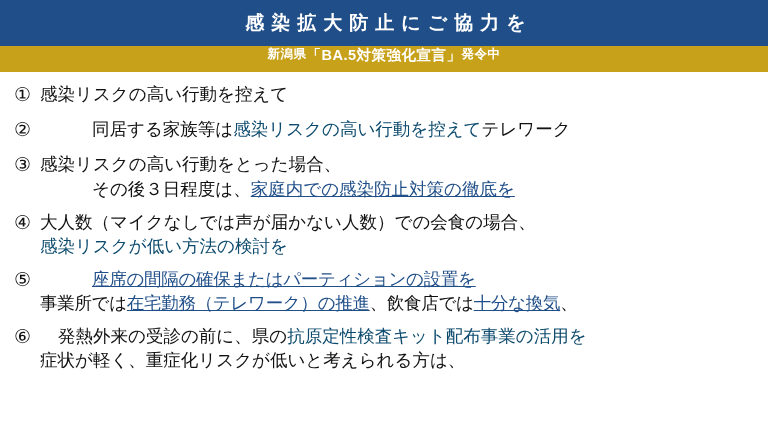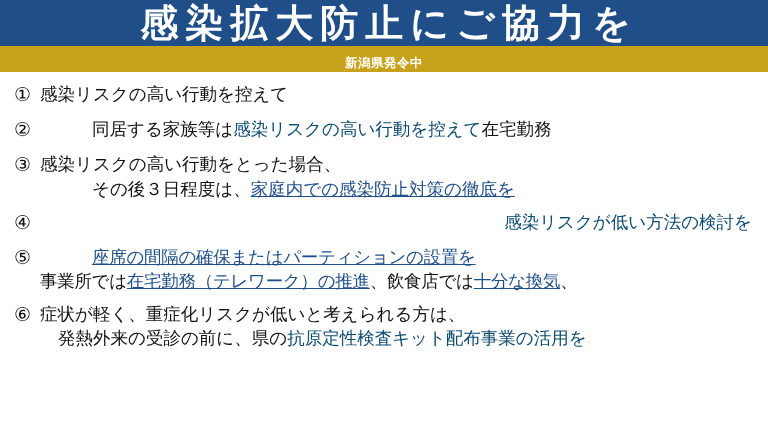--- a/index.html
+++ b/index.html
@@ -21,31 +21,31 @@
   }
   
   .header-title {
     background: #1f4e88;
     color: #ffffff;
     height: 46px;
     display: flex;
     align-items: center;
     justify-content: center;
     letter-spacing: 7px;
-    font-size: 38px;
+    font-size: 19px;
     font-weight: bold;
     box-sizing: border-box;
     padding-left: 10px;
   }
   .header-sub {
     background: #c8a11a;
     color: #ffffff;
     height: 26px;
     display: flex;
-    align-items: flex-end;
+    align-items: flex-start;
     justify-content: center;
     font-size: 14.5px;
     font-weight: bold;
     letter-spacing: 0.5px;
     box-sizing: border-box;
   }
   .header-sub .small {
     font-size: 12.5px;
     font-weight: bold;
   }
@@ -71,21 +71,20 @@
     flex: 1 1 auto;
     font-size: 17.5px;
     color: #111111;
     line-height: 1.38;
   }
   .line {
     white-space: nowrap;
   }
   .indent-1 { padding-left: 52px; }
   .right-al {
-    text-align: right;
     padding-right: 4px;
   }
   .hl {
     color: #0c4a6e;
     text-decoration-color: #c00000;
   }
   .hl-b {
     color: #1f4e88;
     text-decoration: underline;
     text-decoration-color: #1f4e88;
@@ -95,58 +94,62 @@
 </style>
 </head>
 <body>
 
 <div class="page">
 
   <div class="header-title">感染拡大防止にご協力を</div>
 
   <div class="header-sub">
     <span class="small">新潟県</span>
+    <span>「BA.5対策強化宣言」</span>
     <span class="small">発令中</span>
   </div>
 
   <div class="list">
 
     <div class="item">
       <div class="num">①</div>
       <div class="lines">
         <div class="line">
           <span>感染リスクの高い行動を控えて</span>
         </div>
       </div>
     </div>
 
     <div class="item">
       <div class="num">②</div>
       <div class="lines">
         <div class="line indent-1">
-          <span>同居する家族等は</span><span class="hl">感染リスクの高い行動を控えて</span><span>在宅勤務</span>
+          <span>同居する家族等は</span><span class="hl">感染リスクの高い行動を控えて</span><span>テレワーク</span>
         </div>
       </div>
     </div>
 
     <div class="item">
       <div class="num">③</div>
       <div class="lines">
         <div class="line">
           <span>感染リスクの高い行動をとった場合、</span>
         </div>
         <div class="line indent-1">
           <span>その後３日程度は、</span><span class="hl-b">家庭内での感染防止対策の徹底を</span>
         </div>
       </div>
     </div>
 
     <div class="item">
       <div class="num">④</div>
       <div class="lines">
+        <div class="line">
+          <span>大人数（マイクなしでは声が届かない人数）での会食の場合、</span>
+        </div>
         <div class="line right-al">
           <span class="hl">感染リスクが低い方法の検討を</span>
         </div>
       </div>
     </div>
 
     <div class="item">
       <div class="num">⑤</div>
       <div class="lines">
         <div class="line indent-1 tight">
@@ -154,23 +157,23 @@
         </div>
         <div class="line tight">
           <span>事業所では</span><span class="hl-b">在宅勤務（テレワーク）の推進</span><span>、飲食店では</span><span class="hl-b">十分な換気</span><span>、</span>
         </div>
       </div>
     </div>
 
     <div class="item">
       <div class="num">⑥</div>
       <div class="lines">
+        <div class="line" style="padding-left:18px">
+          <span>発熱外来の受診の前に、県の</span><span class="hl">抗原定性検査キット配布事業の活用を</span>
+        </div>
         <div class="line">
           <span>症状が軽く、重症化リスクが低いと考えられる方は、</span>
-        </div>
-        <div class="line" style="padding-left:18px">
-          <span>発熱外来の受診の前に、県の</span><span class="hl">抗原定性検査キット配布事業の活用を</span>
         </div>
       </div>
     </div>
 
   </div>
 </div>
 
 </body></html>

